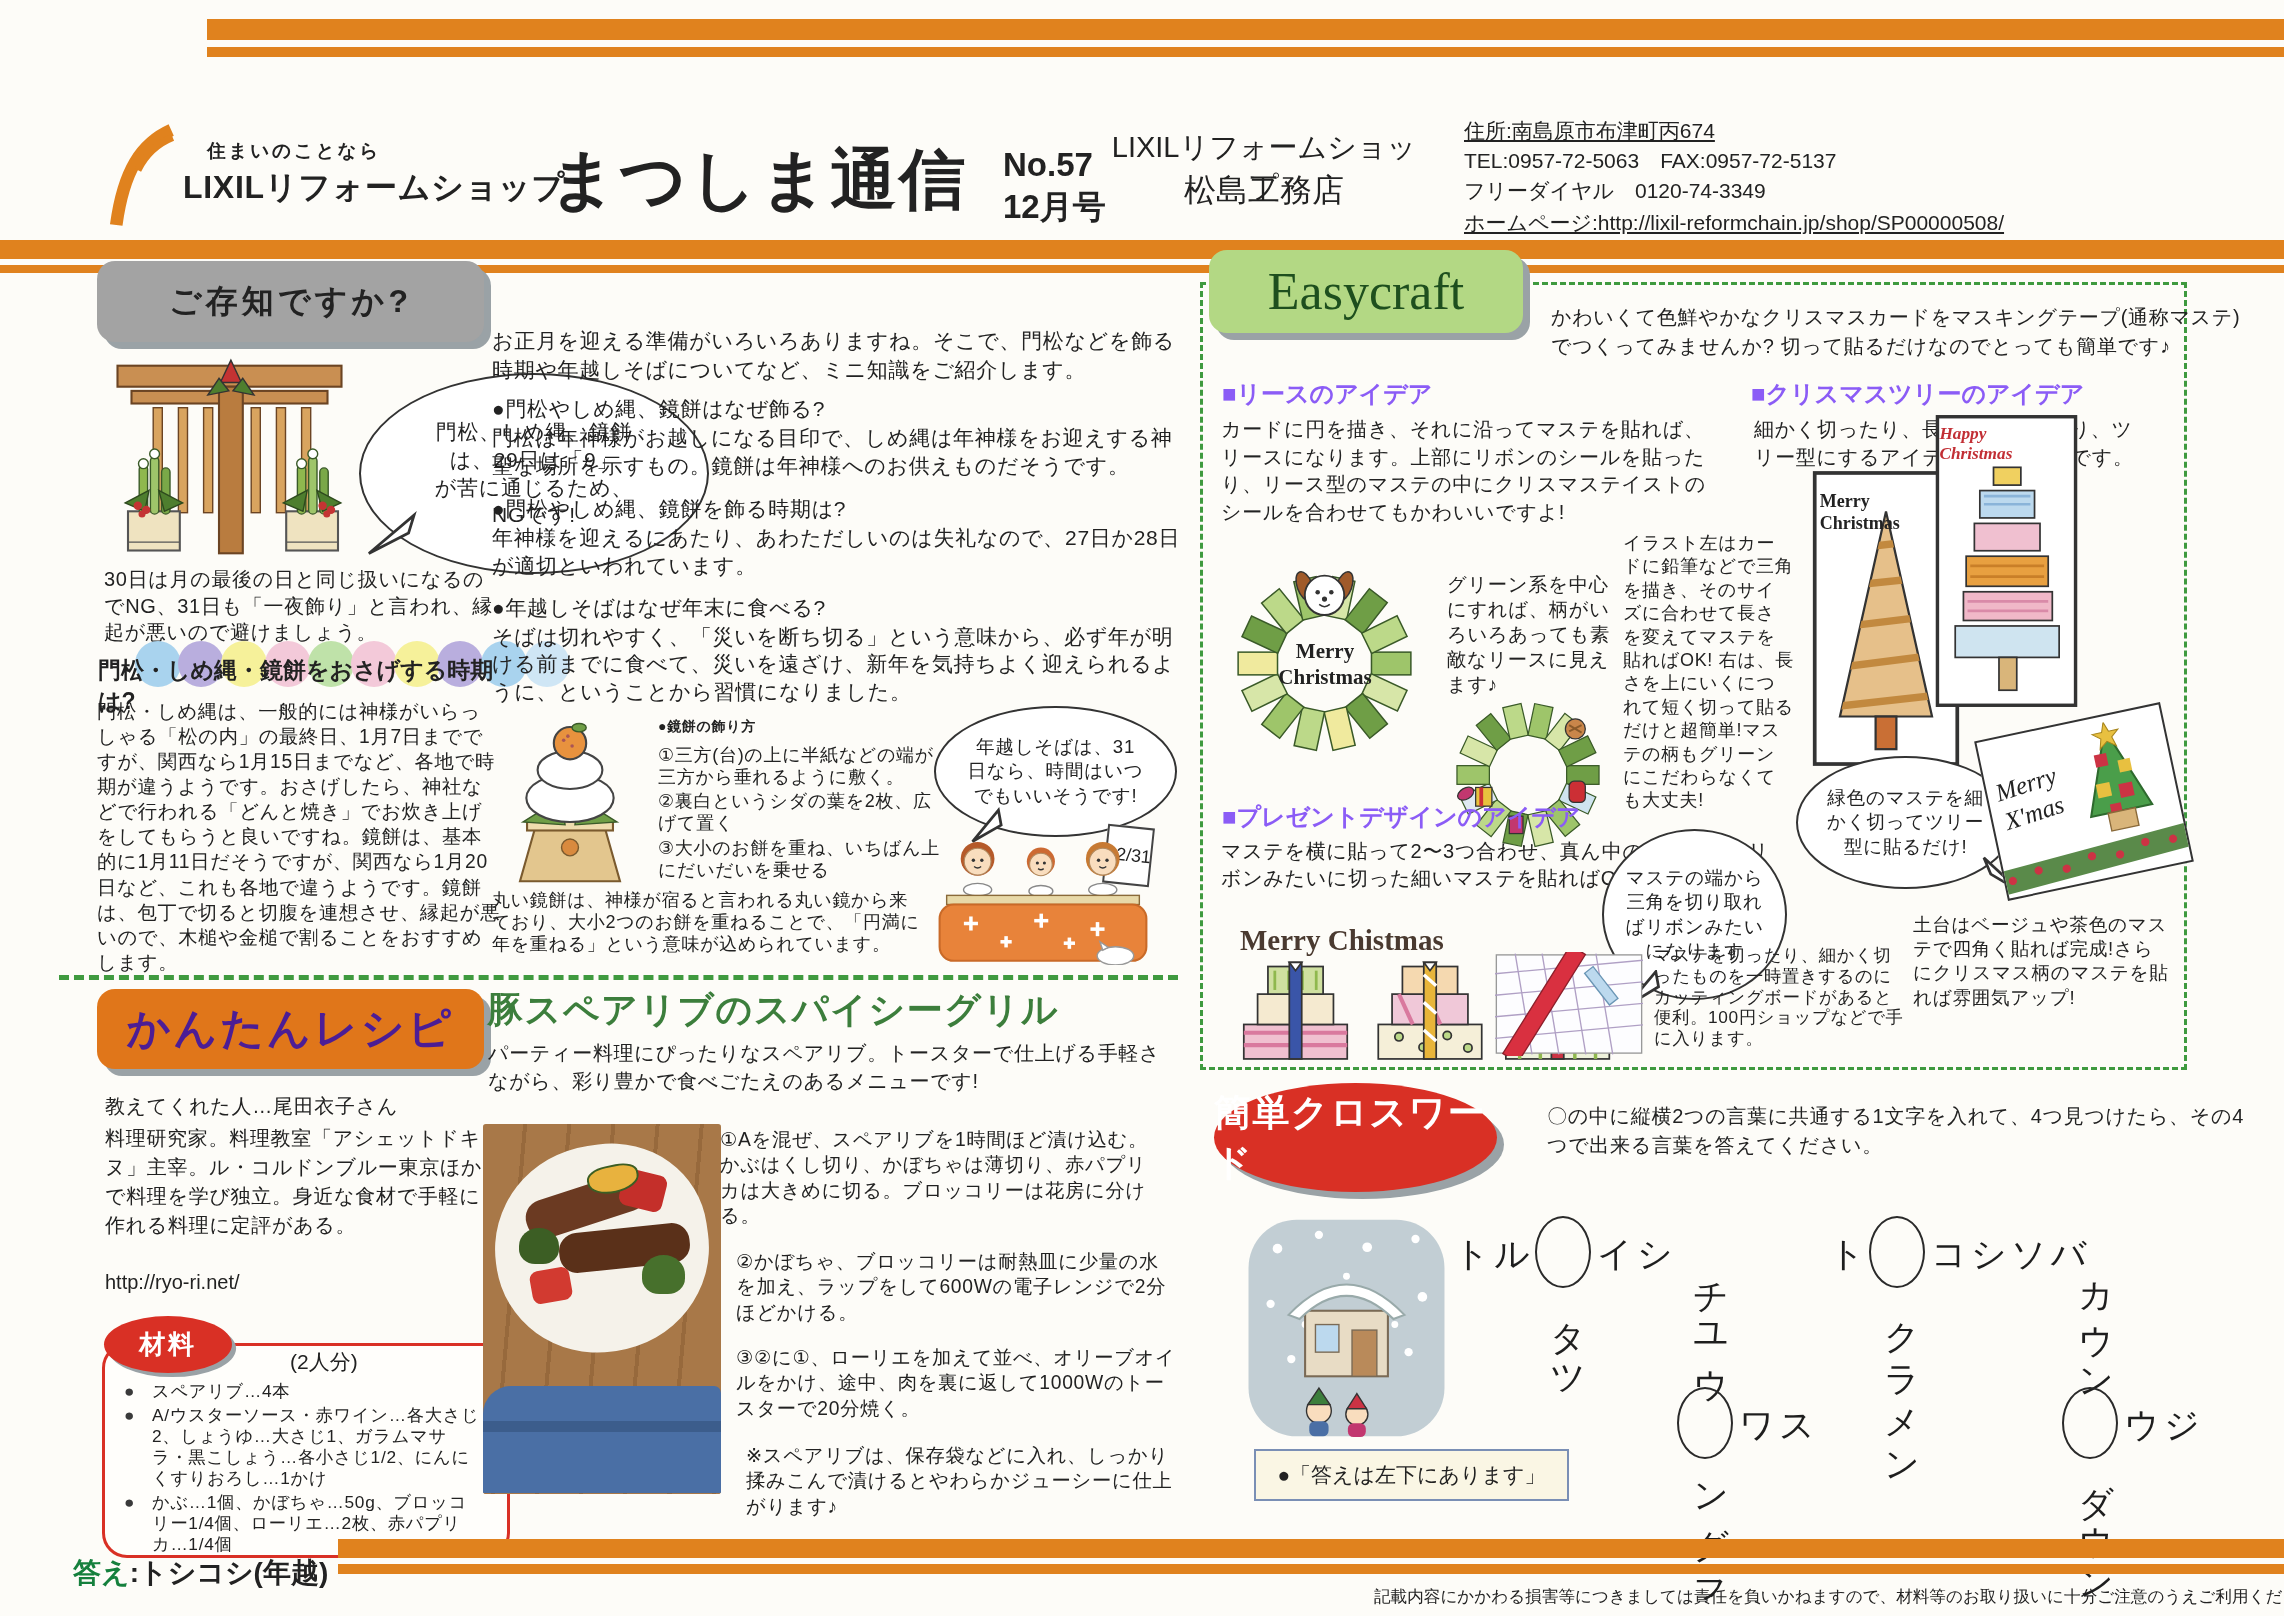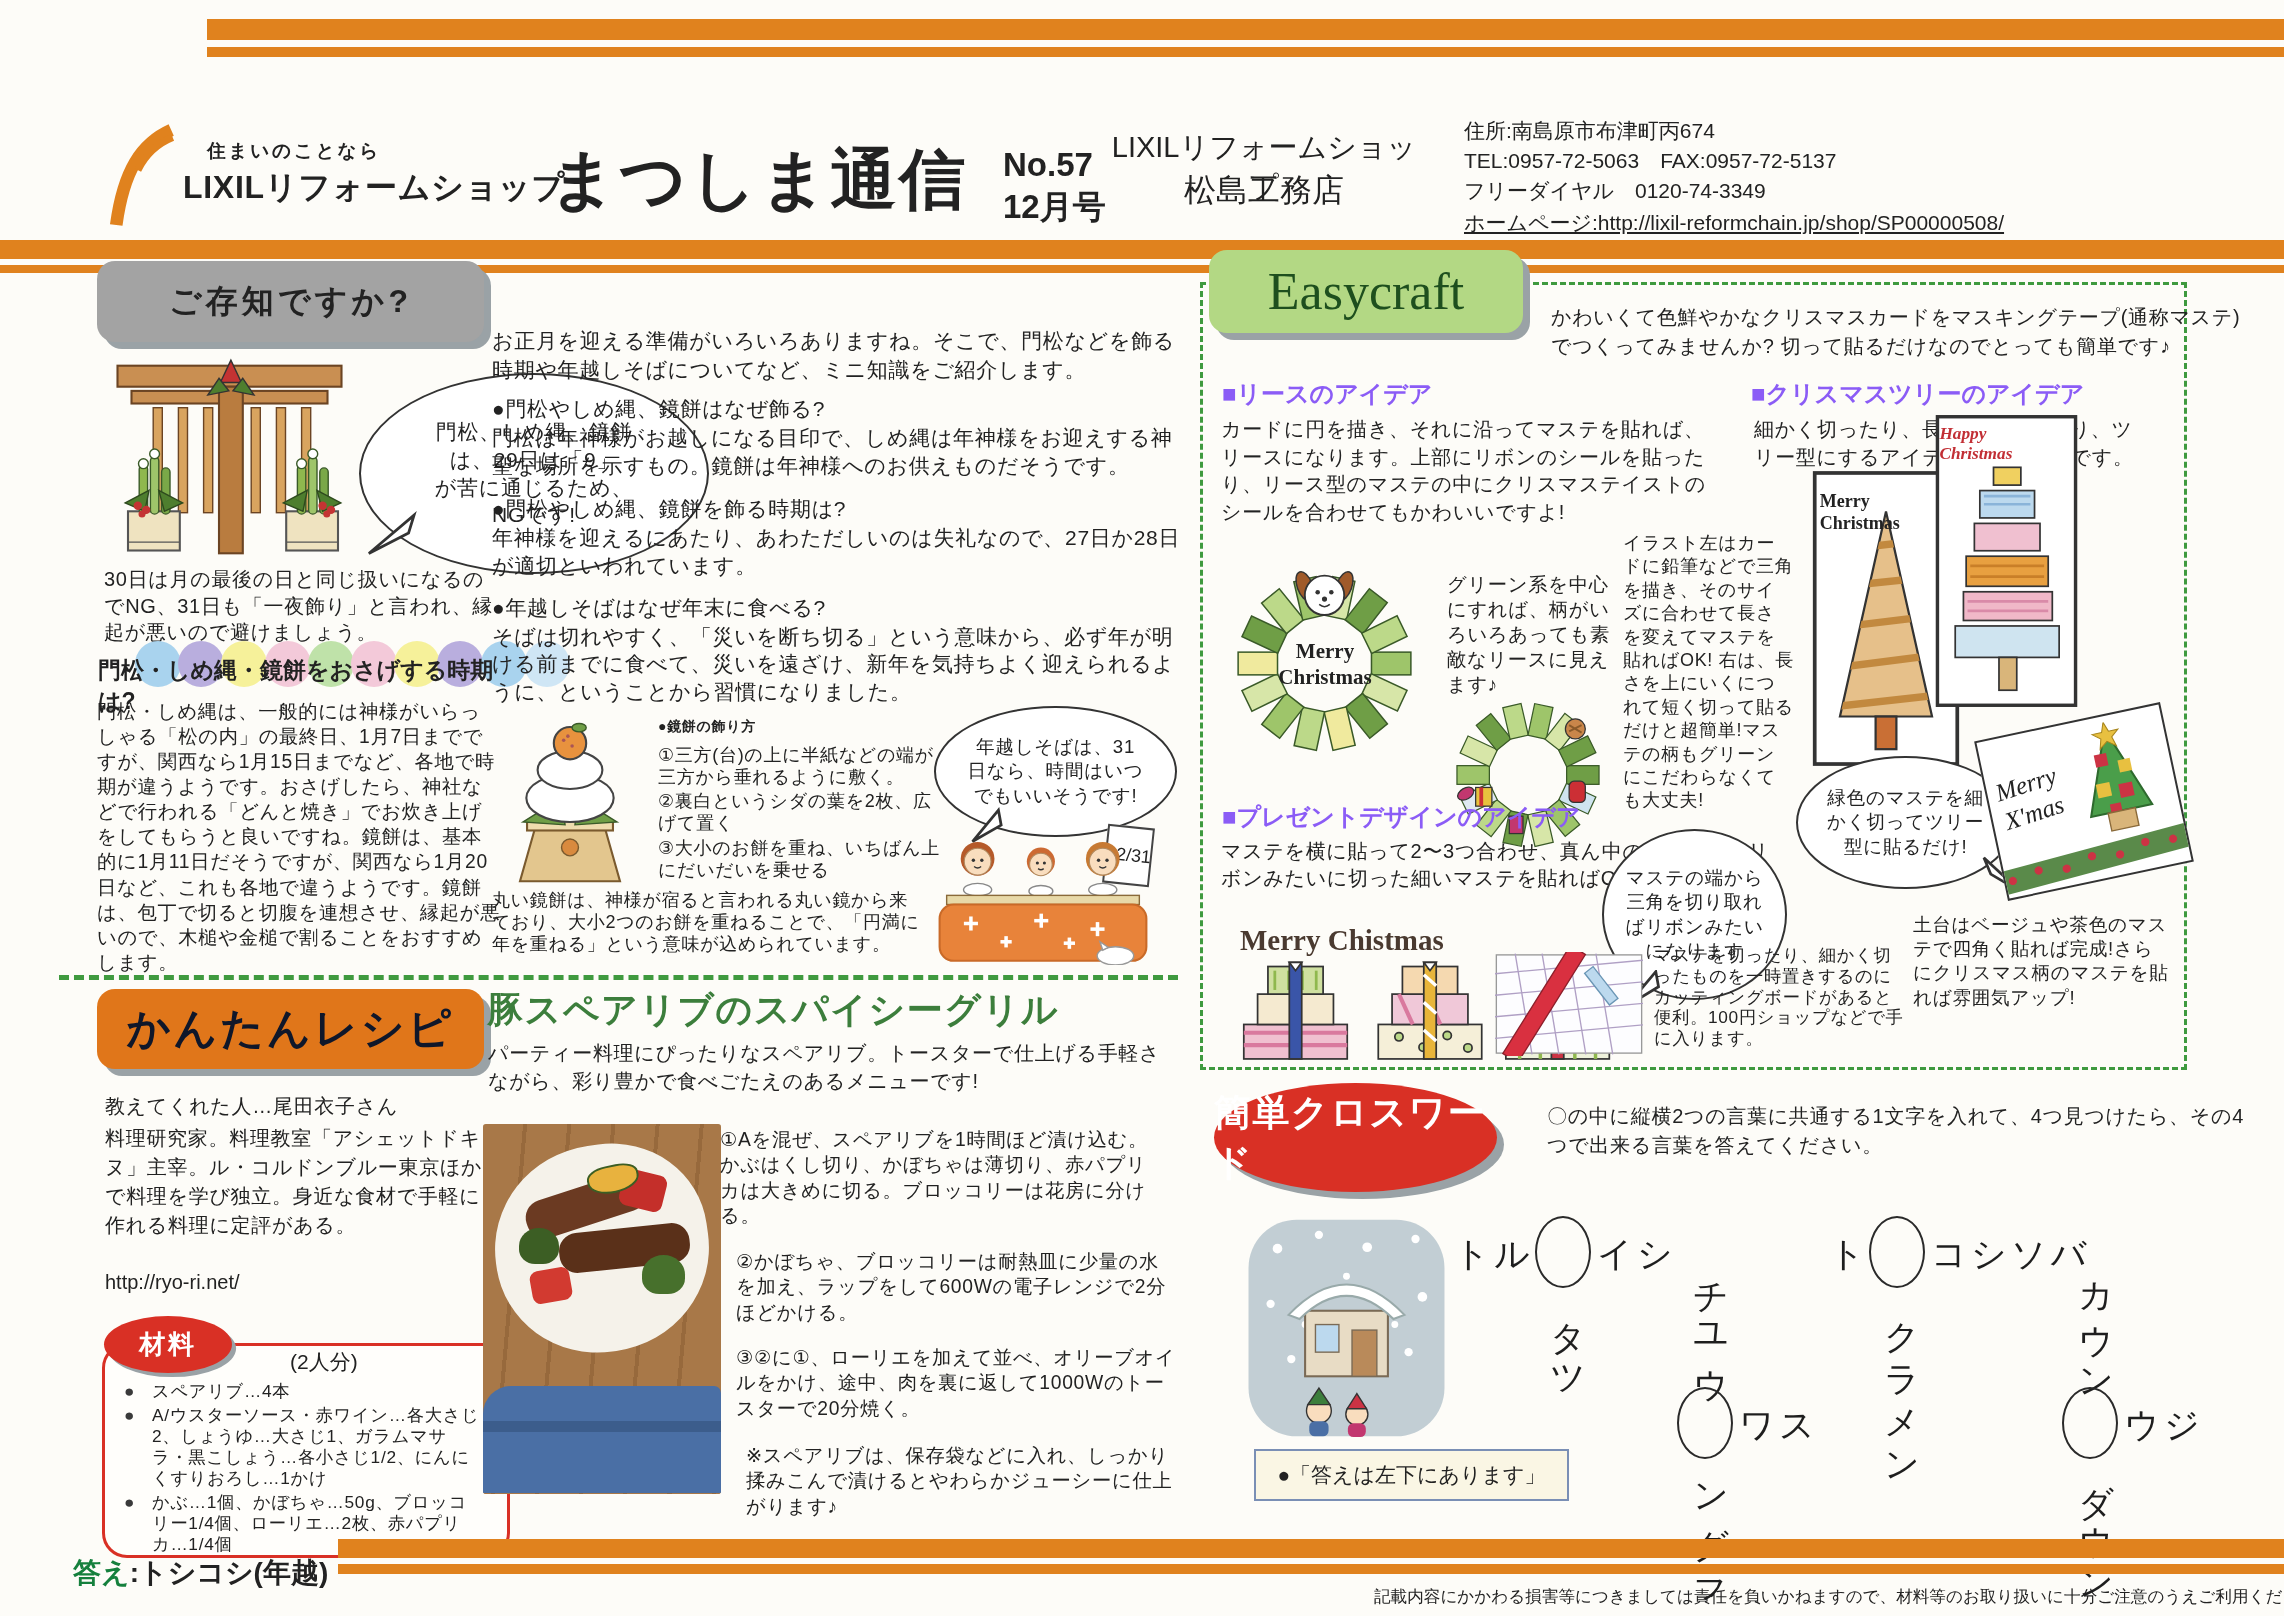--- a/index.html
+++ b/index.html
@@ -44,21 +44,21 @@
   <div class="abs b" style="left:207px;top:138px;font-size:18.6px;letter-spacing:2.8px;">住まいのことなら</div>
   <div class="abs b" style="left:183px;top:166px;font-size:32px;letter-spacing:0.7px;">LIXILリフォームショップ</div>
 
   <div class="abs b" style="left:549px;top:135px;font-size:66px;letter-spacing:2.8px;">まつしま通信</div>
   <div class="abs b" style="left:1003px;top:146px;font-size:33px;">No.57</div>
   <div class="abs b" style="left:1003px;top:185px;font-size:33px;">12月号</div>
 
   <div class="abs" style="left:1098px;top:128px;width:332px;text-align:center;font-size:29px;">LIXILリフォームショップ</div>
   <div class="abs" style="left:1098px;top:169px;width:332px;text-align:center;font-size:32px;">松島工務店</div>
 
-  <div class="abs" style="left:1464px;top:117px;font-size:21px;">住所:南島原市布津町丙674</div>
+  <div class="abs" style="left:1464px;top:117px;font-size:21px;text-decoration:underline;">住所:南島原市布津町丙674</div>
   <div class="abs" style="left:1464px;top:147px;font-size:21px;">TEL:0957-72-5063　FAX:0957-72-5137</div>
   <div class="abs" style="left:1464px;top:177px;font-size:21px;">フリーダイヤル　0120-74-3349</div>
   <div class="abs" style="left:1464px;top:209px;font-size:21px;text-decoration:underline;">ホームページ:http://lixil-reformchain.jp/shop/SP00000508/</div>
 
   <div class="abs stripe" style="left:0;top:240px;width:2284px;height:19.3px;"></div>
   <div class="abs stripe" style="left:0;top:265px;width:2284px;height:8.3px;"></div>
 
   <div class="abs roundbox b" style="left:97px;top:261px;width:387px;height:81px;background:#a3a3a3;display:flex;align-items:center;justify-content:center;font-size:32px;letter-spacing:4.1px;">ご存知ですか?</div>
 
   <div class="abs" style="left:114px;top:354px;width:231px;height:204px;">
@@ -203,21 +203,21 @@
       </g>
       <ellipse cx="258" cy="168" rx="26" ry="13" fill="#fff" stroke="#999" stroke-width="2"></ellipse>
       <polygon points="240,160 236,148 248,156" fill="#fff" stroke="#999" stroke-width="2"></polygon>
     </svg>
   </div>
 
   <div class="abs jp" style="left:492px;top:890px;width:435px;font-size:18px;line-height:1.22;">丸い鏡餅は、神様が宿ると言われる丸い鏡から来ており、大小2つのお餅を重ねることで、「円満に年を重ねる」という意味が込められています。</div>
 
   <div class="abs" style="left:59px;top:975px;width:1119px;border-top:5.5px dashed #3f9a3f;"></div>
 
-  <div class="abs roundbox b" style="left:97px;top:989px;width:387px;height:80px;background:#e0761a;color:#0f172a;display:flex;align-items:center;justify-content:center;font-size:43px;letter-spacing:2.8px;">かんたんレシピ</div>
+  <div class="abs roundbox b" style="left:97px;top:989px;width:387px;height:80px;background:#e0761a;color:#4c1d95;display:flex;align-items:center;justify-content:center;font-size:43px;letter-spacing:2.8px;">かんたんレシピ</div>
 
   <div class="abs jp" style="left:105px;top:1093px;width:394px;font-size:20px;">教えてくれた人…尾田衣子さん</div>
   <div class="abs jp" style="left:105px;top:1124px;width:394px;font-size:20px;line-height:1.45;">料理研究家。料理教室「アシェットドキヌ」主宰。ル・コルドンブルー東京ほかで料理を学び独立。身近な食材で手軽に作れる料理に定評がある。</div>
   <div class="abs" style="left:105px;top:1271px;font-size:20px;">http://ryo-ri.net/</div>
 
   <div class="abs" style="left:102px;top:1343px;width:402px;height:209px;border:3.5px solid #d93025;border-radius:25px;background:#fffefb;"></div>
   <div class="abs b" style="left:104px;top:1316px;width:128px;height:57px;background:#d93025;color:#fff;border-radius:50%;display:flex;align-items:center;justify-content:center;font-size:26px;letter-spacing:2.8px;box-shadow:4.1px 4.1px 0 #9aa2a6;">材料</div>
   <div class="abs" style="left:290px;top:1348px;font-size:21px;">(2人分)</div>
   <div class="abs jp" style="left:124px;top:1381px;width:359px;font-size:17.3px;line-height:1.22;">
     <div class="ing">スペアリブ…4本</div>

